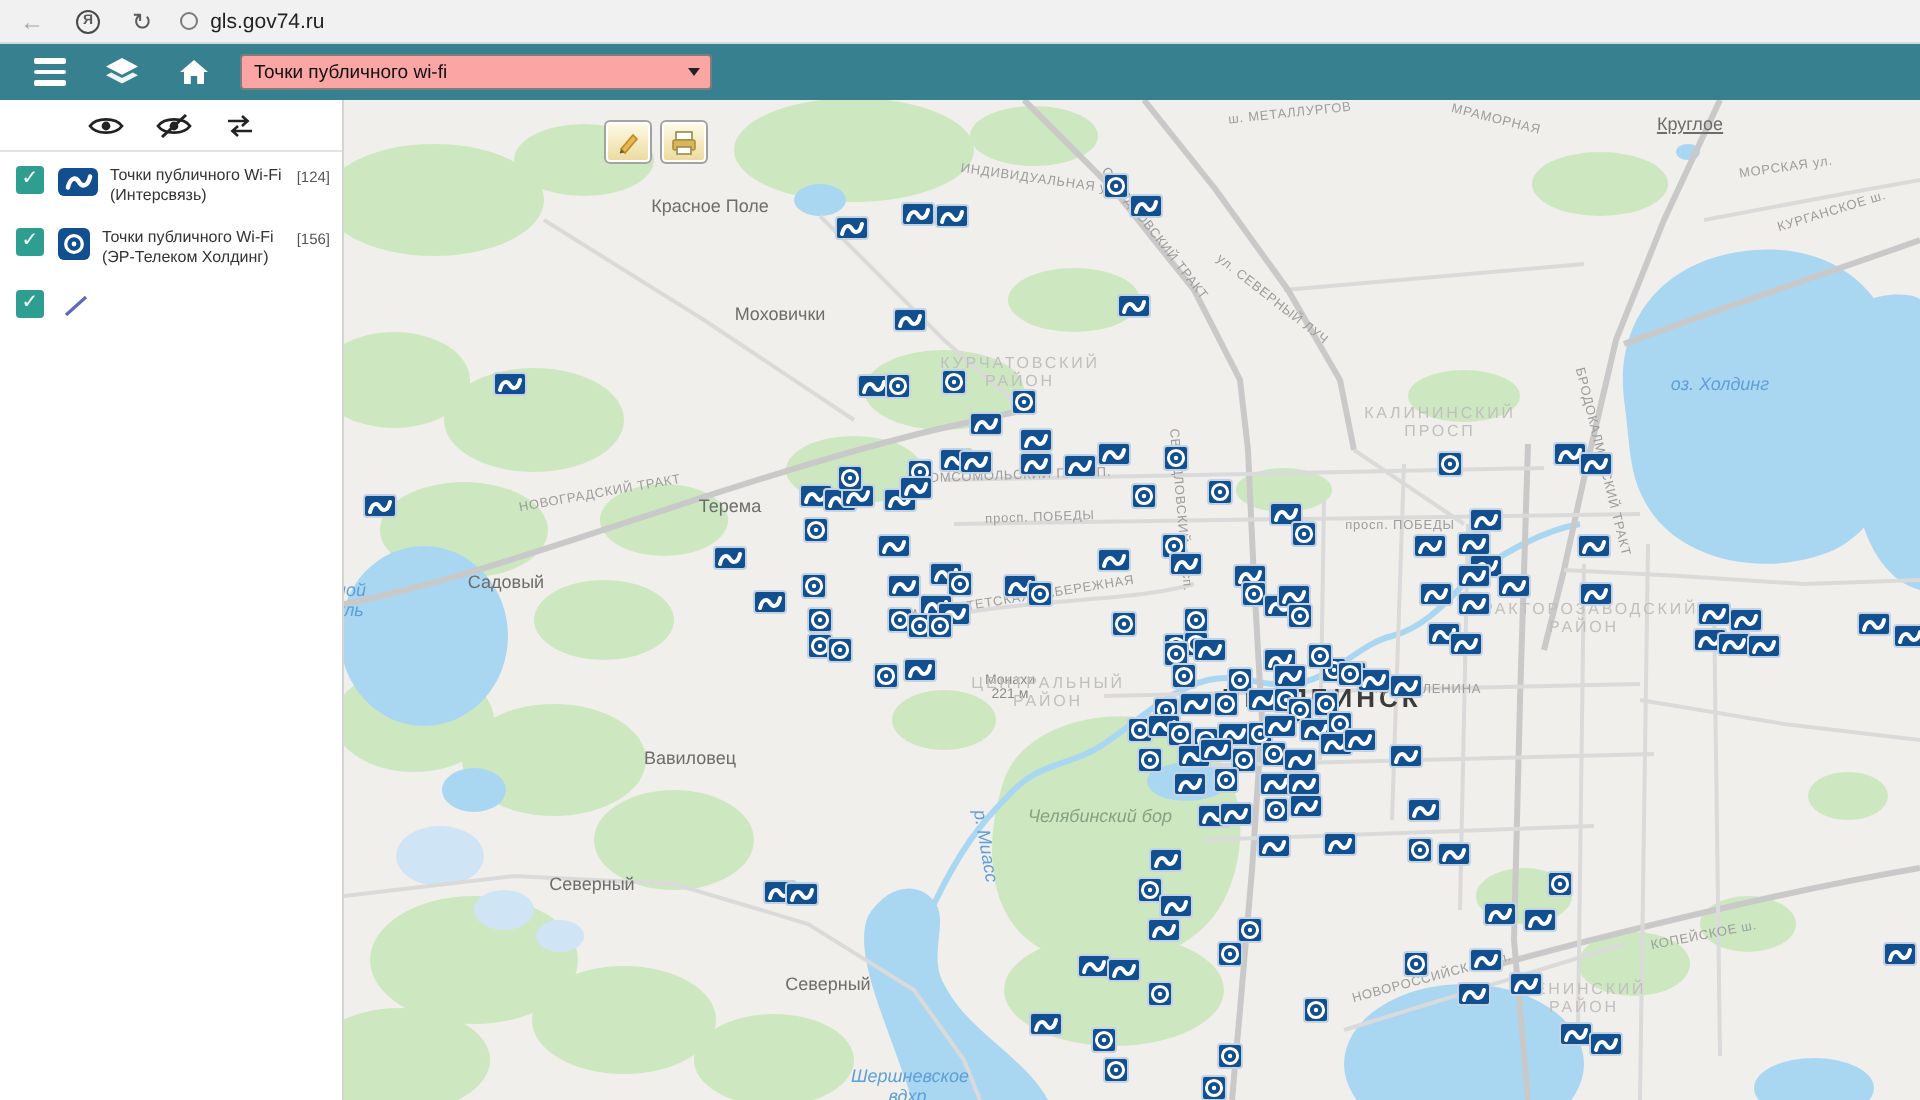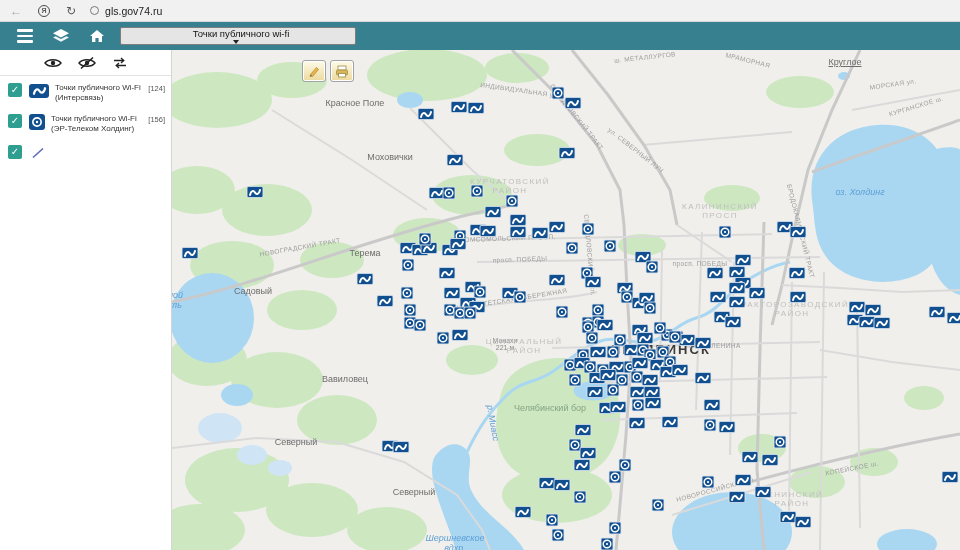--- a/index.html
+++ b/index.html
@@ -15,22 +15,22 @@
     font-size:7px;font-weight:bold;display:inline-flex;align-items:center;justify-content:center;}
   .siteicon{width:9px;height:9px;border:1.2px solid #7a7a7a;border-radius:50%;margin-left:14px;}
   .url{font-size:10.5px;color:#222;margin-left:6px;}
   .ptitle{position:absolute;left:410px;top:4px;font-size:10.5px;color:#1c1c1c;}
 
   
   .toolbar{height:28px;background:var(--teal,#37808f);display:flex;align-items:center;}
   .ticon{margin-left:14px;display:inline-flex;align-items:center;justify-content:center;width:22px;height:20px;cursor:pointer;}
   .burger{display:flex;flex-direction:column;gap:3px;}
   .burger i{display:block;width:16px;height:2.4px;background:#fff;border-radius:1px;}
-  .select{position:relative;margin-left:12px;width:236px;height:18px;background:#e5e5e5;
-    border:1px solid #7d7d7d;border-radius:2px;display:flex;align-items:center;cursor:pointer;flex-direction:column;}
+  .select{position:relative;margin-left:12px;width:236px;height:18px;background:#fca5a5;
+    border:1px solid #7d7d7d;border-radius:2px;display:flex;align-items:center;cursor:pointer;}
   .select span.val{font-size:9.5px;color:#111;margin-left:6px;flex:1;}
   .chev{width:0;height:0;border-left:3.5px solid transparent;border-right:3.5px solid transparent;
     border-top:4.5px solid #222;margin-right:5px;}
 
   
   .content{display:flex;height:500px;}
   .sidebar{width:172px;background:#fff;border-right:1px solid #d4d4d4;flex:none;}
   .side-tools{height:26px;display:flex;align-items:center;justify-content:center;gap:16px;
     border-bottom:1px solid #e3e3e3;}
   .side-tools .st{cursor:pointer;display:inline-flex;}
@@ -279,21 +279,21 @@
           <div class="lbl k-place" style="left: 173px; top: 329px;">Вавиловец</div>
           <div class="lbl k-place" style="left: 124px; top: 392px;">Северный</div>
           <div class="lbl k-place" style="left: 242px; top: 442px;">Северный</div>
           <div class="lbl k-place" style="left: 673px; top: 12px; text-decoration: underline;">Круглое</div>
           <div class="lbl k-water" style="left: 688px; top: 142px;">оз. Холдинг</div>
           <div class="lbl k-water" style="left: -15px; top: 250px;">оз. Большой
 Кременкуль</div>
           <div class="lbl k-water" style="left: 283px; top: 493px;">Шершневское
 вдхр.</div>
           <div class="lbl k-water" style="left: 321px; top: 373px; transform: translate(-50%, -50%) rotate(80deg);">р. Миасс</div>
-          <div class="lbl k-forest" style="left: 378px; top: 358px;">Челябинский бор</div>
+          <div class="lbl k-forest" style="left: 378px; top: 358px; font-style: italic;">Челябинский бор</div>
           <div class="lbl k-peak" style="left: 333px; top: 294px;">Монахи
 221 м</div>
           <div class="lbl k-district" style="left: 338px; top: 136px;">КУРЧАТОВСКИЙ
 РАЙОН</div>
           <div class="lbl k-district" style="left: 548px; top: 161px;">КАЛИНИНСКИЙ
 ПРОСП</div>
           <div class="lbl k-district" style="left: 620px; top: 259px;">ТРАКТОРОЗАВОДСКИЙ
 РАЙОН</div>
           <div class="lbl k-district" style="left: 352px; top: 296px;">ЦЕНТРАЛЬНЫЙ
 РАЙОН</div>

